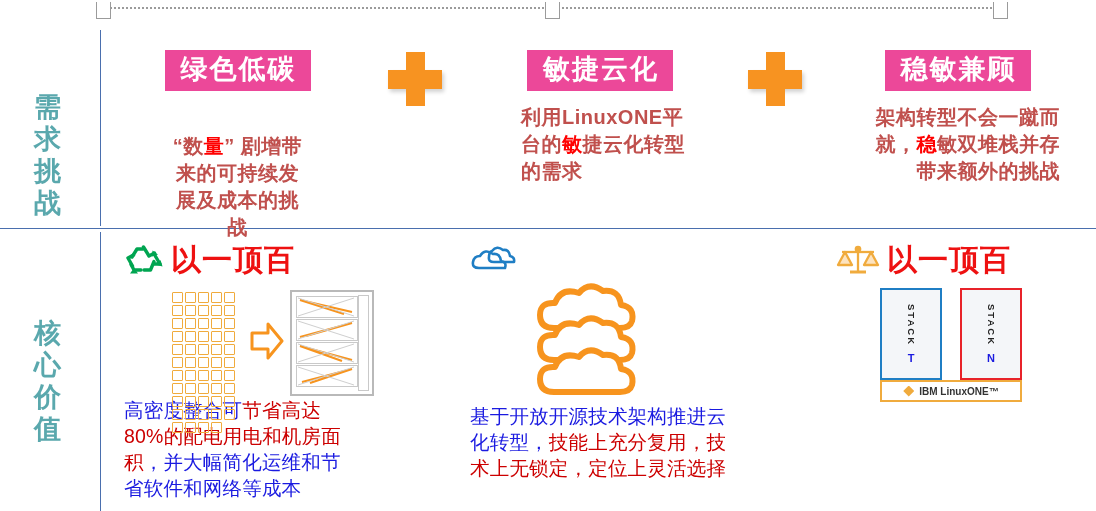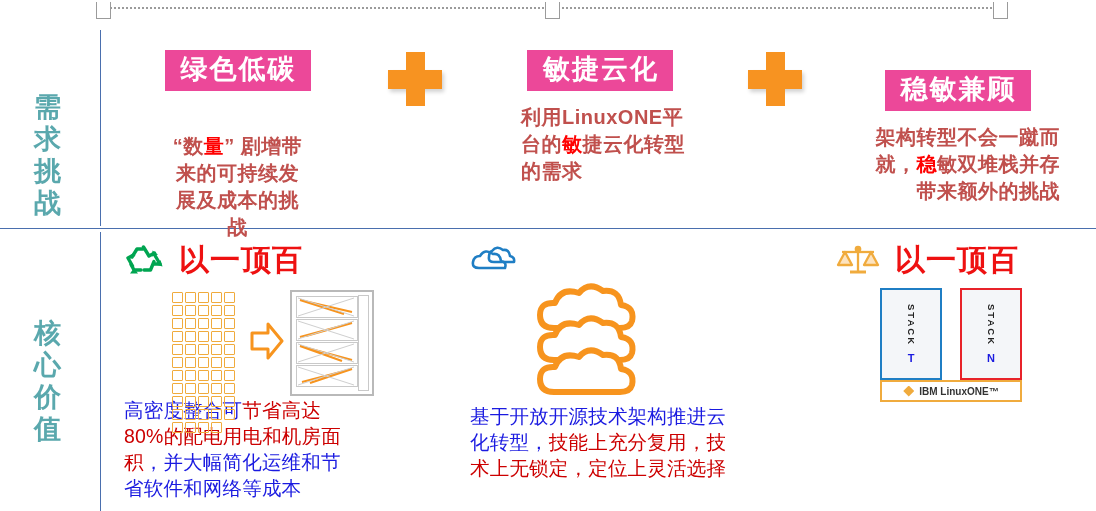--- a/index.html
+++ b/index.html
@@ -49,40 +49,40 @@
     font-size:27px;font-weight:bold;letter-spacing:2px;
     padding:6px 14px 8px 16px;line-height:1;
   }
   .card-body{
     margin-top:13px;color:#c0504d;font-size:20px;font-weight:bold;
     line-height:1.35;letter-spacing:.5px;
   }
   .card-body .hl{color:#ff0000;}
   #top-card-1{left:150px;width:175px;}
   #top-card-2{left:505px;width:190px;}
-  #top-card-3{left:855px;width:205px;margin-top:20px;}
+  #top-card-3{left:855px;width:205px;}
   #top-card-1 .card-body{padding:0 18px;margin-top:42px;}
   #top-card-2 .card-body{text-align:left;padding-left:16px;}
   #top-card-3 .card-body{text-align:right;padding-left:10px;}
 
   .plus{position:absolute;width:54px;height:54px;}
   #plus-1{left:388px;top:52px;}
   #plus-2{left:748px;top:52px;}
   .plus i{position:absolute;background:#f79321;display:block;
           box-shadow:2px 3px 4px rgba(0,0,0,.18);}
   .plus i.h{left:0;top:18px;width:54px;height:19px;}
   .plus i.v{left:18px;top:0;width:19px;height:54px;box-shadow:none;}
 
   
   .val-col{position:absolute;top:240px;}
   #val-col-1{left:124px;width:230px;}
   #val-col-2{left:470px;width:260px;}
   #val-col-3{left:836px;width:255px;}
 
-  .val-head{display:flex;align-items:center;gap:15px;height:40px;}
+  .val-head{display:flex;align-items:center;gap:7px;height:40px;}
   .val-title{color:#ee1111;font-size:30px;font-weight:bold;letter-spacing:1px;
              line-height:1;white-space:nowrap;}
   .val-text{
     font-size:19.5px;line-height:1.33;color:#1a1ae0;font-weight:500;
     letter-spacing:.2px;
   }
   .val-text .r{color:#cc0000;}
 
   .art{position:relative;}
   #art-1{height:112px;margin-top:6px;}

